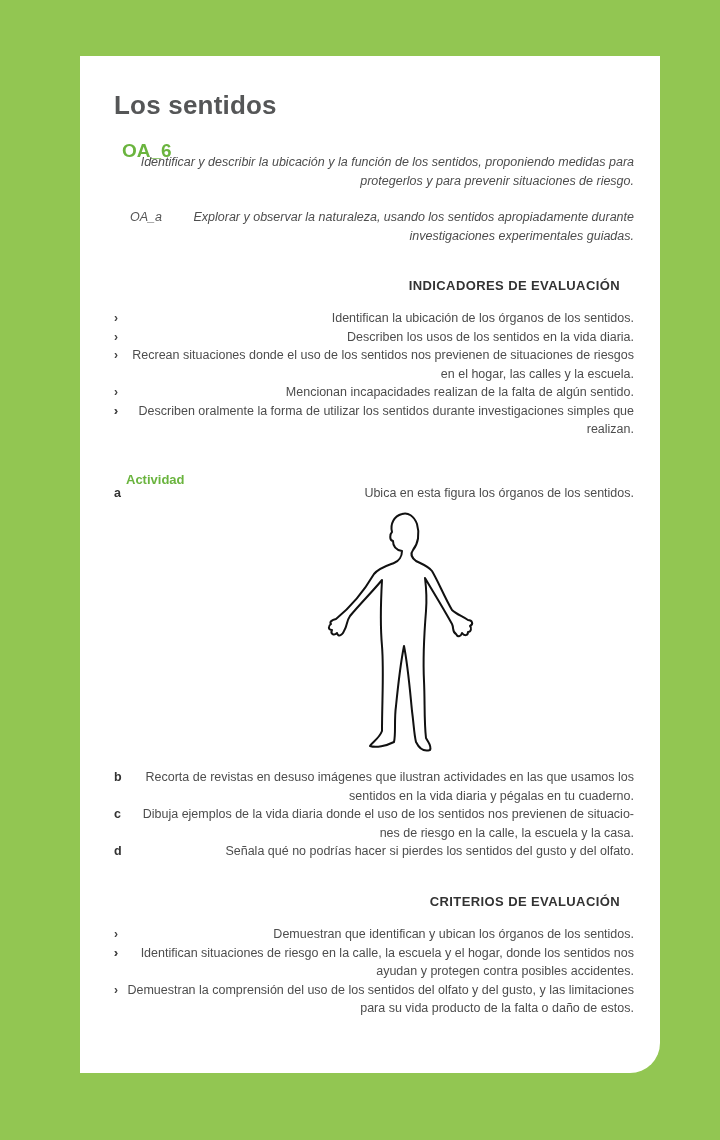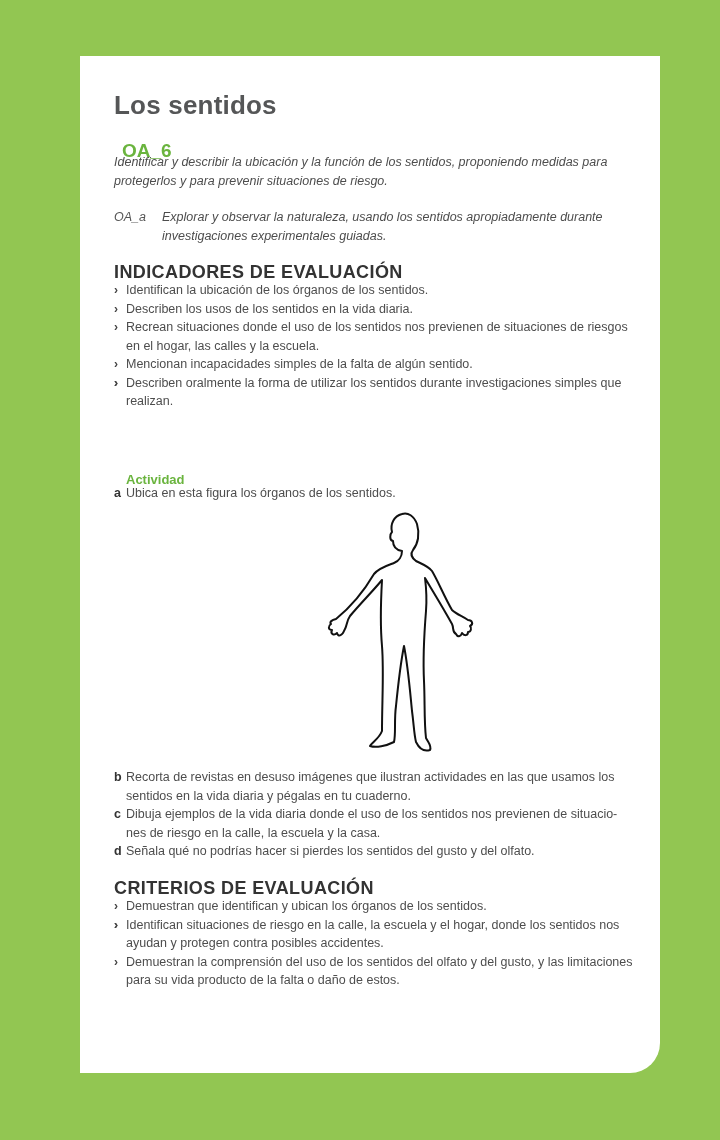--- a/index.html
+++ b/index.html
@@ -16,20 +16,21 @@
     color: #4a4a4a;
   }
   .page {
     position: absolute;
     left: 80px;
     top: 56px;
     width: 580px;
     height: 1017px;
     background: #ffffff;
     border-bottom-right-radius: 30px;
+    text-align: right;
   }
   .content {
     position: absolute;
     left: 34px;
     top: 0;
     width: 520px;
   }
   .title {
     position: absolute;
     top: 34px;
@@ -70,25 +71,25 @@
   }
   .oa-a-label {
     width: 48px;
     flex-shrink: 0;
     color: #555;
   }
   .oa-a-text {
     flex: 1;
   }
   .section-heading {
-    font-size: 18px;
+    font-size: 13px;
     font-weight: bold;
     color: #333;
     letter-spacing: 0.4px;
-    margin: 0;
+    margin: 14px;
     line-height: 18px;
   }
   .bullets {
     list-style: none;
     margin: 0;
     padding: 0;
   }
   .bullets li {
     position: relative;
     padding-left: 12px;
@@ -184,21 +185,21 @@
       <span class="oa-a-label">OA_a</span>
       <span class="oa-a-text">Explorar y observar la naturaleza, usando los sentidos apropiadamente durante investigaciones experimentales guiadas.</span>
     </div>
 
     <div class="indicadores">
       <h3 class="section-heading">INDICADORES DE EVALUACIÓN</h3>
       <ul class="bullets">
         <li><span class="chev">›</span><span>Identifican la ubicación de los órganos de los sentidos.</span></li>
         <li><span class="chev">›</span><span>Describen los usos de los sentidos en la vida diaria.</span></li>
         <li><span class="chev">›</span><span>Recrean situaciones donde el uso de los sentidos nos previenen de situaciones de riesgos en el hogar, las calles y la escuela.</span></li>
-        <li><span class="chev">›</span><span>Mencionan incapacidades simples de la falta de algún sentido.</span></li>
+        <li><span class="chev">›</span><span>Mencionan incapacidades realizan de la falta de algún sentido.</span></li>
         <li><span class="chev">›</span></li>
         <li><span class="chev">›</span><span>Describen oralmente la forma de utilizar los sentidos durante investigaciones simples que realizan.</span></li>
       </ul>
     </div>
 
     <h2 class="actividad-title">Actividad</h2>
 
     <ul class="act-list act-a">
       <li><span class="letter">a</span><span>Ubica en esta figura los órganos de los sentidos.</span></li>
     </ul>

